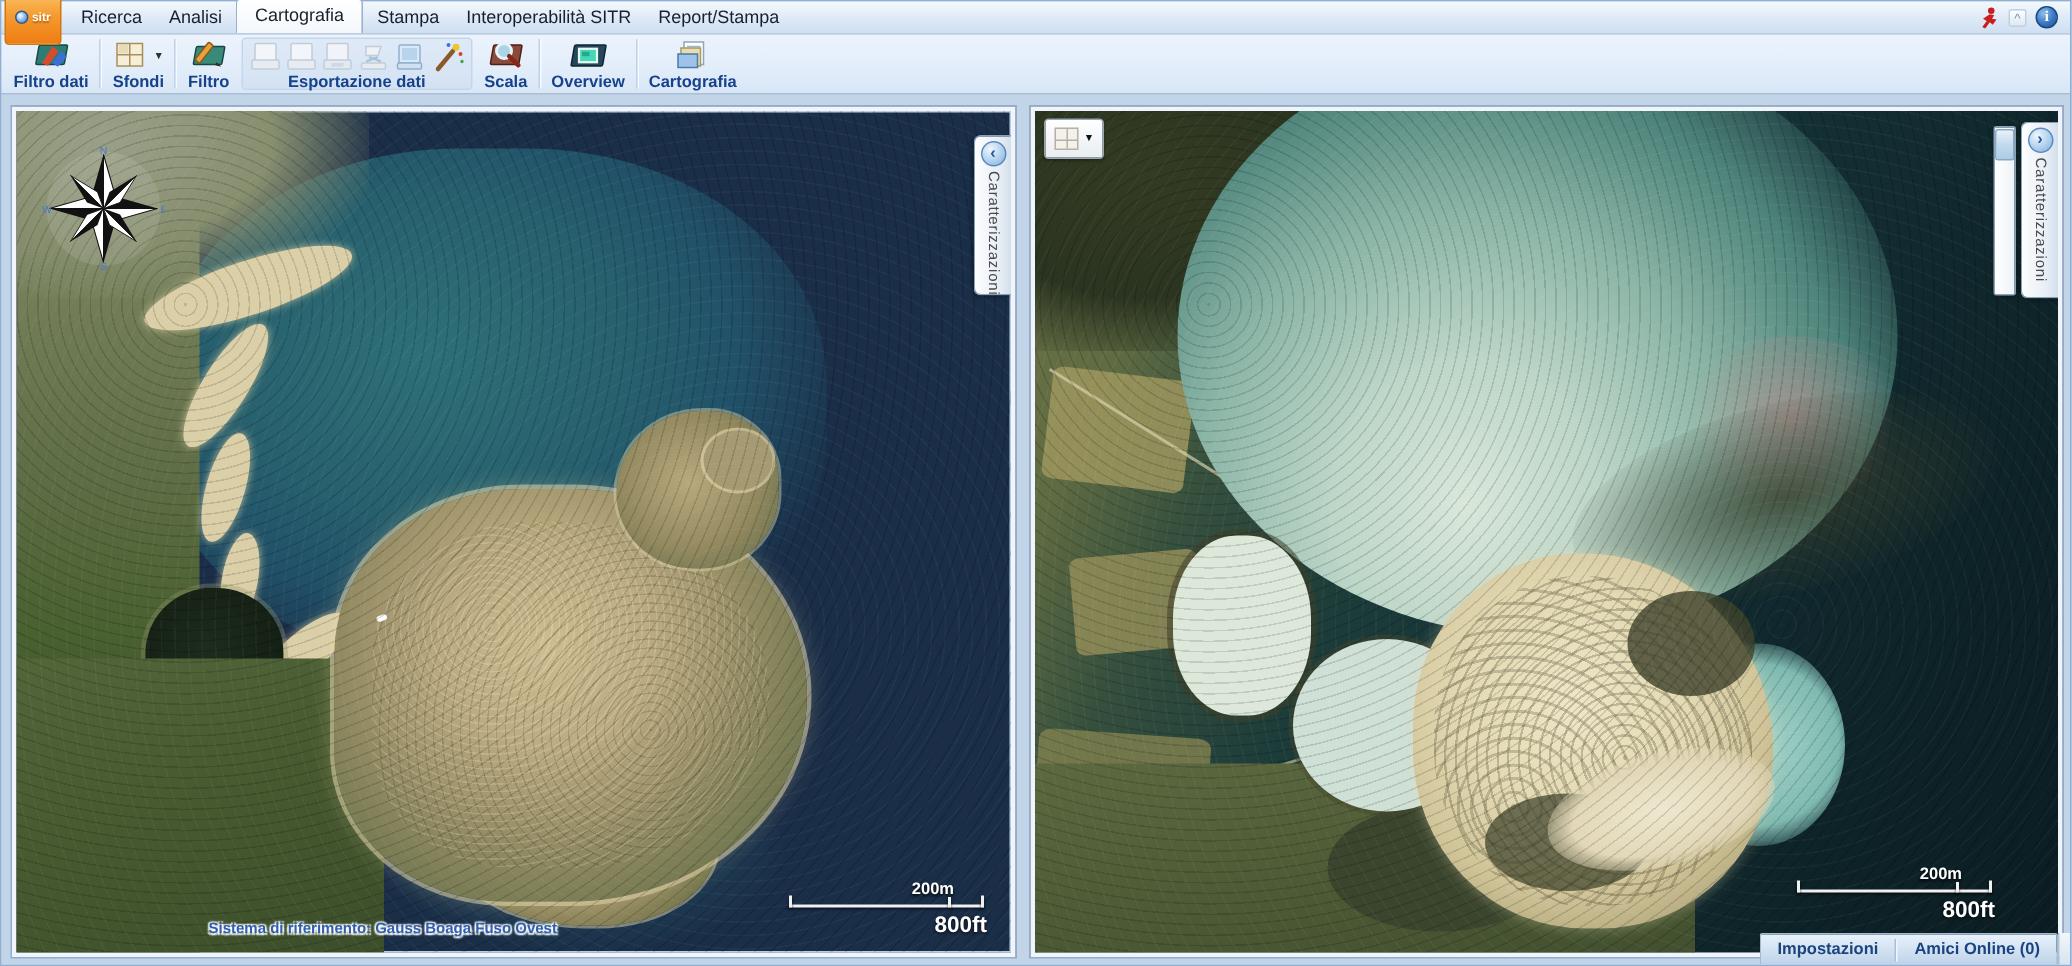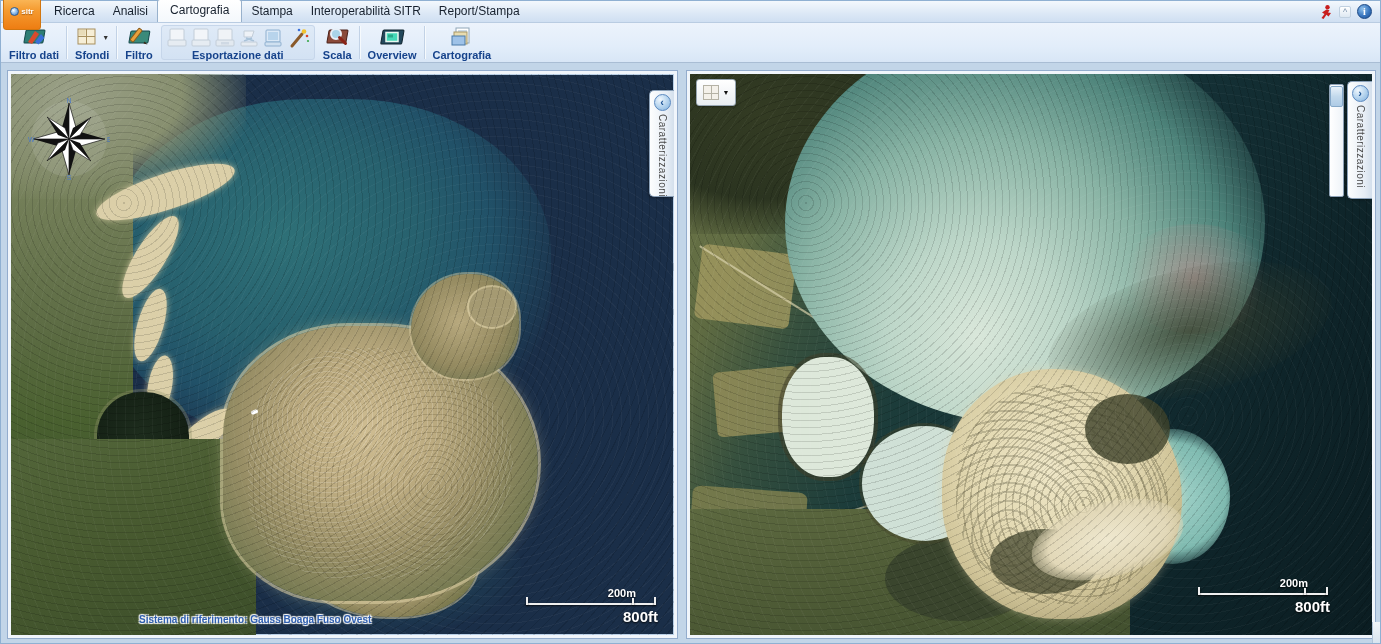--- a/index.html
+++ b/index.html
@@ -492,15 +492,20 @@
           <div class="sb-line"></div>
           <div class="sb-tick sb-t0"></div>
             <div class="sb-tick sb-t1"></div>
             <div class="sb-tick sb-t2"></div>
           <span class="sb-flabel">800ft</span>
         </div>
       </div>
     </div>
   </div>
 
+  <div class="taskbar">
+    <span class="task-btn">Impostazioni</span>
+    <span class="task-sep"></span>
+    <span class="task-btn">Amici Online (0)</span>
+  </div>
   <div class="task-handle"></div>
 
 </div>
 
 </body></html>

